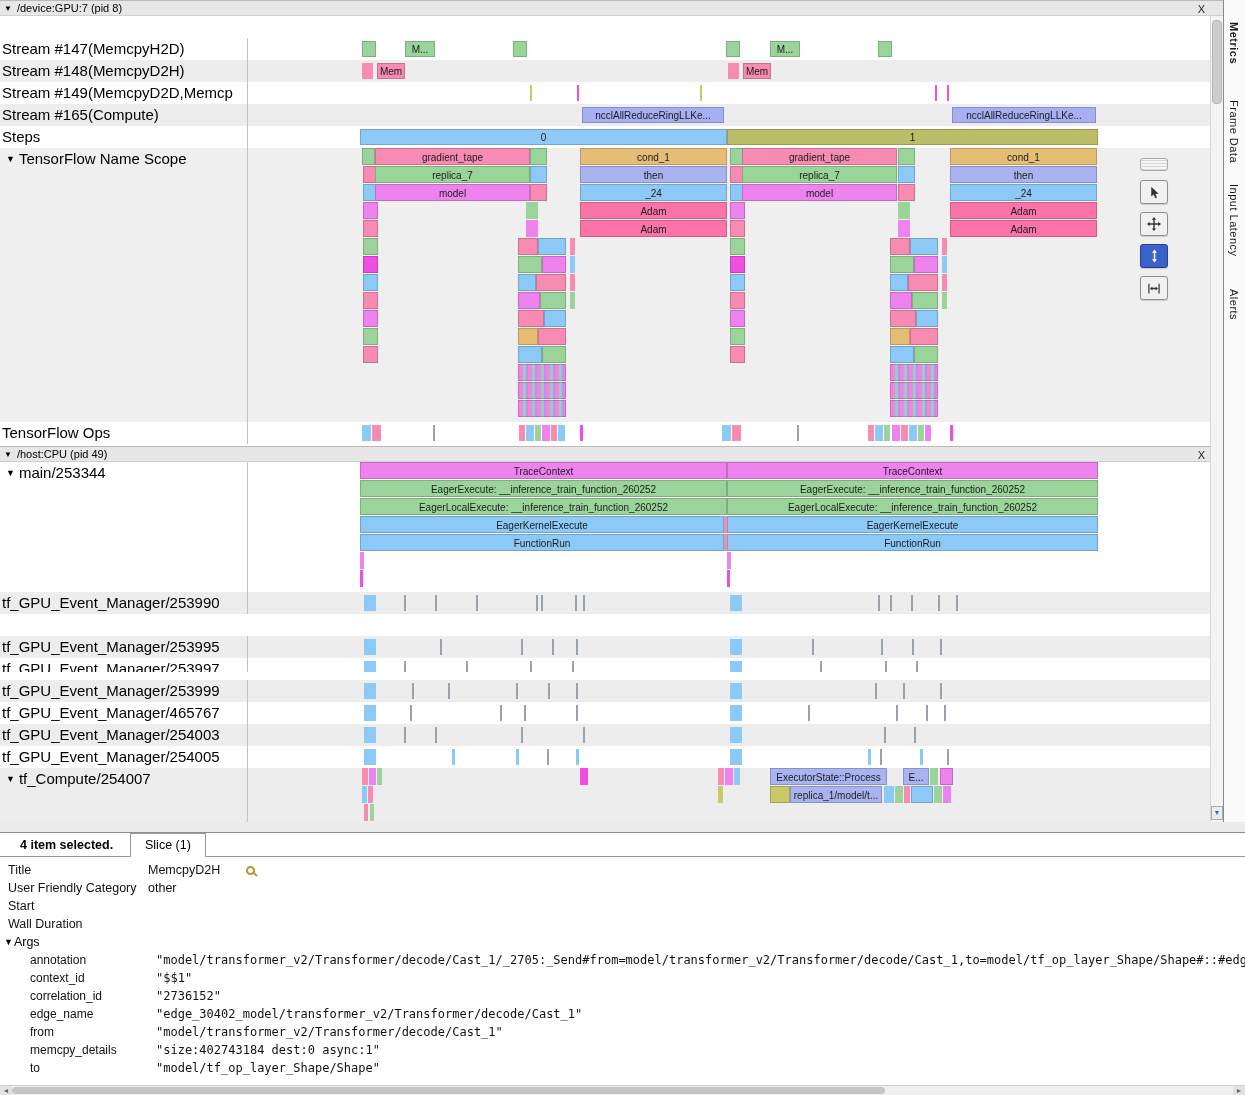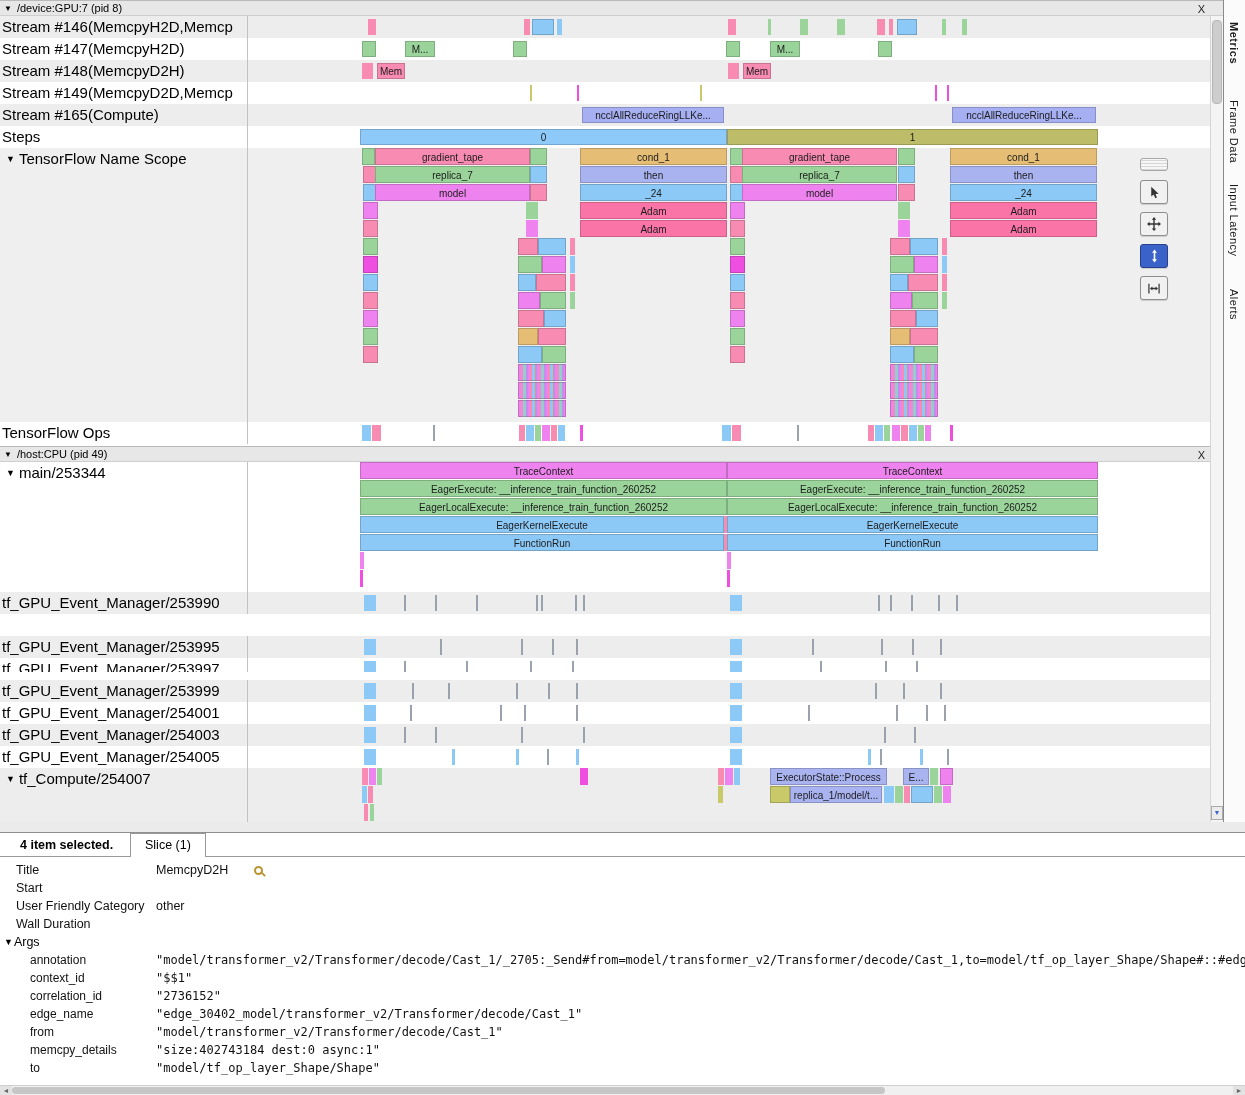--- a/index.html
+++ b/index.html
@@ -40,21 +40,21 @@
 
 #gutter{position:absolute;left:0;top:822px;width:1245px;height:11px;background:#ebebeb;border-bottom:1px solid #8f8f8f;cursor:row-resize}
 
 
 #details{position:absolute;left:0;top:833px;width:1245px;height:252px;background:#fff;overflow:hidden}
 #details-tabbar{position:relative;height:24px;border-bottom:1px solid #999}
 #sel-summary{position:absolute;left:20px;top:5px;font-size:12.5px;font-weight:bold;color:#000}
 .dtab{position:absolute;left:130px;bottom:-1px;padding:4px 14px 5px;background:#fff;border:1px solid #999;border-bottom:none;font-size:12.5px;z-index:2;cursor:pointer}
 #details-body{padding-top:4px}
 .drow{display:flex;height:18px;align-items:center;font-size:12.5px;color:#111}
-.dlabel{margin-left:16px;width:140px;flex:none}
+.dlabel{margin-left:8px;width:140px;flex:none}
 .dvalue{flex:none;white-space:nowrap}
 .mag{position:relative;display:inline-block;width:9px;height:9px;border:2px solid #b8952e;border-radius:50%;margin-left:26px;cursor:pointer}
 .mag::after{content:"";position:absolute;width:6px;height:2px;background:#b8952e;transform:rotate(45deg);right:-5px;bottom:-2px}
 .args-hdr{height:18px;font-size:12.5px;color:#000;padding-left:4px;display:flex;align-items:center;cursor:pointer}
 .args-hdr .arrow{font-size:9px;margin-right:1px}
 .arg .aname{margin-left:30px;width:126px;flex:none;font-size:12px}
 .avalue{font-family:"DejaVu Sans Mono",monospace;font-size:12px;white-space:nowrap;overflow:hidden;flex:1}
 
 
 #hscroll{position:absolute;left:0;bottom:0;width:1245px;height:10px;background:#f0f0f0;border-top:1px solid #cfcfcf}
@@ -62,38 +62,20 @@
 .harrow.left{left:0}.harrow.right{right:0}
 .hthumb{position:absolute;left:12px;top:1px;height:7px;width:873px;background:#c6c6c6;border-radius:4px;cursor:pointer}
 </style>
 </head>
 <body>
 
 <div id="app">
 
   <div id="trace-area">
       <div class="sec-header" style="top: 0px;"><span class="arrow">▼</span><span class="htext">/device:GPU:7 (pid 8)</span><span class="hx">X</span></div>
-      <div class="track" style="top: 16px; height: 22px; background: rgb(237, 237, 237);">
-        <div class="tlabel"><span>Stream #146(MemcpyH2D,Memcp</span></div>
-        <div class="tcontent">
-          <div class="ev" style="left: 120px; width: 8px; top: 3px; height: 16px; background: rgb(247, 139, 177);"></div>
-          <div class="ev" style="left: 276px; width: 6px; top: 3px; height: 16px; background: rgb(247, 139, 177);"></div>
-          <div class="ev bordered" style="left: 284px; width: 22px; top: 3px; height: 16px; background: rgb(140, 201, 247);"></div>
-          <div class="ev" style="left: 309px; width: 5px; top: 3px; height: 16px; background: rgb(140, 201, 247);"></div>
-          <div class="ev" style="left: 480px; width: 8px; top: 3px; height: 16px; background: rgb(247, 139, 177);"></div>
-          <div class="ev" style="left: 520px; width: 3px; top: 3px; height: 16px; background: rgb(154, 212, 154);"></div>
-          <div class="ev" style="left: 552px; width: 8px; top: 3px; height: 16px; background: rgb(154, 212, 154);"></div>
-          <div class="ev" style="left: 589px; width: 8px; top: 3px; height: 16px; background: rgb(154, 212, 154);"></div>
-          <div class="ev" style="left: 629px; width: 8px; top: 3px; height: 16px; background: rgb(247, 139, 177);"></div>
-          <div class="ev" style="left: 641px; width: 4px; top: 3px; height: 16px; background: rgb(247, 139, 177);"></div>
-          <div class="ev bordered" style="left: 649px; width: 20px; top: 3px; height: 16px; background: rgb(140, 201, 247);"></div>
-          <div class="ev" style="left: 694px; width: 4px; top: 3px; height: 16px; background: rgb(154, 212, 154);"></div>
-          <div class="ev" style="left: 714px; width: 5px; top: 3px; height: 16px; background: rgb(154, 212, 154);"></div>
-        </div>
-      </div>
       <div class="track" style="top: 38px; height: 22px; background: rgb(255, 255, 255);">
         <div class="tlabel"><span>Stream #147(MemcpyH2D)</span></div>
         <div class="tcontent">
           <div class="ev bordered" style="left: 114px; width: 14px; top: 3px; height: 16px; background: rgb(154, 212, 154);"></div>
           <div class="ev bordered" style="left: 157px; width: 30px; top: 3px; height: 16px; background: rgb(154, 212, 154);">M...</div>
           <div class="ev bordered" style="left: 265px; width: 14px; top: 3px; height: 16px; background: rgb(154, 212, 154);"></div>
           <div class="ev bordered" style="left: 478px; width: 14px; top: 3px; height: 16px; background: rgb(154, 212, 154);"></div>
           <div class="ev bordered" style="left: 522px; width: 30px; top: 3px; height: 16px; background: rgb(154, 212, 154);">M...</div>
           <div class="ev bordered" style="left: 630px; width: 14px; top: 3px; height: 16px; background: rgb(154, 212, 154);"></div>
         </div>
@@ -334,21 +316,21 @@
           <div class="ev" style="left: 268px; width: 2px; top: 3px; height: 16px; background: rgb(154, 163, 173);"></div>
           <div class="ev" style="left: 300px; width: 2px; top: 3px; height: 16px; background: rgb(154, 163, 173);"></div>
           <div class="ev" style="left: 328px; width: 2px; top: 3px; height: 16px; background: rgb(154, 163, 173);"></div>
           <div class="ev" style="left: 482px; width: 12px; top: 3px; height: 16px; background: rgb(140, 201, 247);"></div>
           <div class="ev" style="left: 627px; width: 2px; top: 3px; height: 16px; background: rgb(154, 163, 173);"></div>
           <div class="ev" style="left: 655px; width: 2px; top: 3px; height: 16px; background: rgb(154, 163, 173);"></div>
           <div class="ev" style="left: 692px; width: 2px; top: 3px; height: 16px; background: rgb(154, 163, 173);"></div>
         </div>
       </div>
       <div class="track" style="top: 702px; height: 22px; background: rgb(255, 255, 255);">
-        <div class="tlabel"><span>tf_GPU_Event_Manager/254001</span></div>
+        <div class="tlabel"><span>tf_GPU_Event_Manager/465767</span></div>
         <div class="tcontent">
           <div class="ev" style="left: 116px; width: 12px; top: 3px; height: 16px; background: rgb(140, 201, 247);"></div>
           <div class="ev" style="left: 162px; width: 2px; top: 3px; height: 16px; background: rgb(154, 163, 173);"></div>
           <div class="ev" style="left: 252px; width: 2px; top: 3px; height: 16px; background: rgb(154, 163, 173);"></div>
           <div class="ev" style="left: 276px; width: 2px; top: 3px; height: 16px; background: rgb(154, 163, 173);"></div>
           <div class="ev" style="left: 328px; width: 2px; top: 3px; height: 16px; background: rgb(154, 163, 173);"></div>
           <div class="ev" style="left: 482px; width: 12px; top: 3px; height: 16px; background: rgb(140, 201, 247);"></div>
           <div class="ev" style="left: 560px; width: 2px; top: 3px; height: 16px; background: rgb(154, 163, 173);"></div>
           <div class="ev" style="left: 648px; width: 2px; top: 3px; height: 16px; background: rgb(154, 163, 173);"></div>
           <div class="ev" style="left: 678px; width: 2px; top: 3px; height: 16px; background: rgb(154, 163, 173);"></div>
@@ -457,26 +439,26 @@
       <span id="sel-summary">4 item selected.</span>
       <div class="dtab">Slice (1)</div>
     </div>
     <div id="details-body">
         <div class="drow">
           <span class="dlabel">Title</span>
           <span class="dvalue">MemcpyD2H</span>
           <span class="mag"></span>
         </div>
         <div class="drow">
+          <span class="dlabel">User Friendly Category</span>
+          <span class="dvalue">other</span>
+        </div>
+        <div class="drow">
           <span class="dlabel">Start</span>
           <span class="dvalue"></span>
-        </div>
-        <div class="drow">
-          <span class="dlabel">User Friendly Category</span>
-          <span class="dvalue">other</span>
         </div>
         <div class="drow">
           <span class="dlabel">Wall Duration</span>
           <span class="dvalue"></span>
         </div>
         <div class="args-hdr">
           <span class="arrow">▼</span>
           <span>Args</span>
         </div>
         <div class="drow arg">

